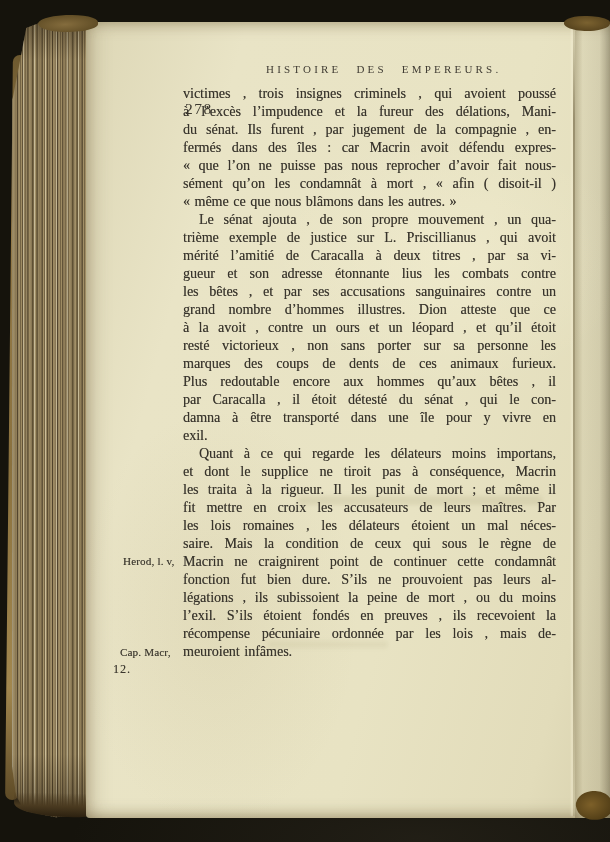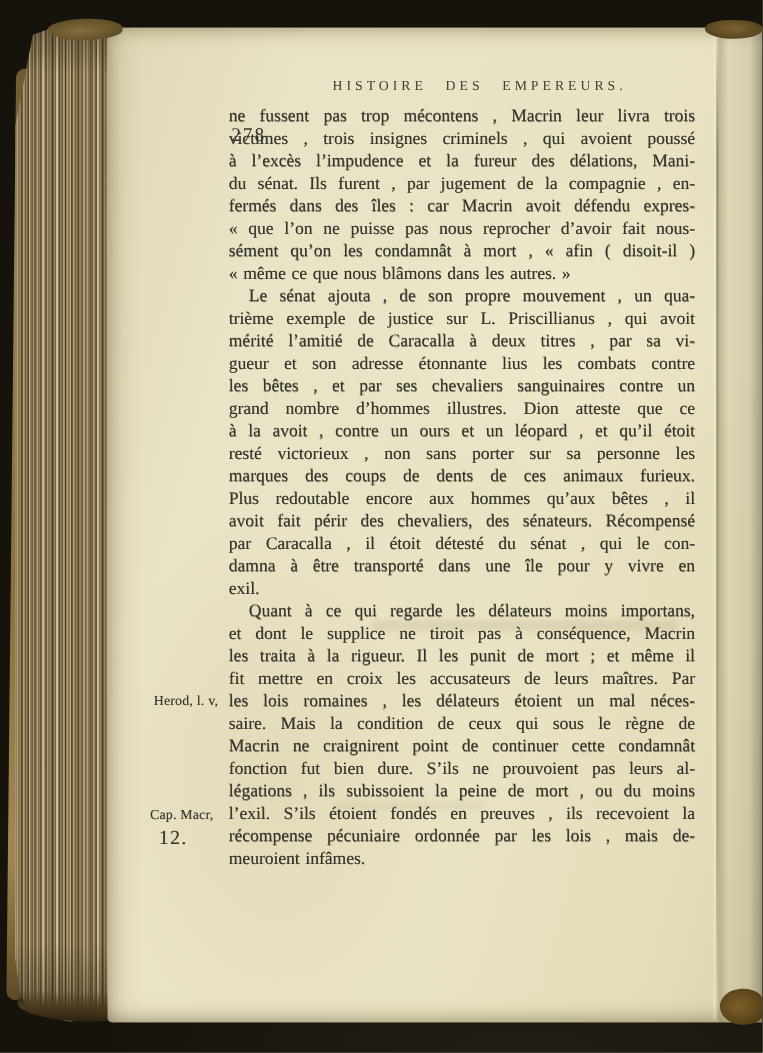--- a/index.html
+++ b/index.html
@@ -122,21 +122,21 @@
 
   .margin-note {
     position: absolute;
     font-size: 11px; letter-spacing: 0.2px;
     color: #3b372e;
     text-shadow: 0.2px 0.2px 0 rgba(59,55,46,0.5);
     white-space: nowrap;
   }
   .note-herod { left: 123px; top: 555px; }
   .note-cap   { left: 120px; top: 646px; }
-  .note-capnum{ left: 127px; top: 662px; font-style: normal; font-size: 16px; letter-spacing: 1px; }
+  .note-capnum{ left: 113px; top: 662px; font-style: normal; font-size: 12px; letter-spacing: 1px; }
 </style>
 </head>
 <body>
 
 <div class="photo">
 
   <div class="spine-edge"></div>
   <div class="page-edges"></div>
   <div class="edges-bottom-lip"></div>
 
@@ -149,39 +149,37 @@
   <div class="corner-stain stain-bottom-right"></div>
   <div class="ghost-band ghost-1"></div>
   <div class="ghost-band ghost-2"></div>
 
   <div class="running-head print">
     <span class="page-number">278</span>
     <span class="running-title">HISTOIRE DES EMPEREURS.</span>
   </div>
 
   <div class="text-block">
-      <div class="line">ne fussent pas trop mécontens , Macrin leur livra trois</div>
       <div class="line">victimes , trois insignes criminels , qui avoient poussé</div>
       <div class="line">à l’excès l’impudence et la fureur des délations, Mani-</div>
       <div class="line">du sénat. Ils furent , par jugement de la compagnie , en-</div>
       <div class="line">fermés dans des îles : car Macrin avoit défendu expres-</div>
       <div class="line">« que l’on ne puisse pas nous reprocher d’avoir fait nous-</div>
       <div class="line">sément qu’on les condamnât à mort , « afin ( disoit-il )</div>
       <div class="line para-end">« même ce que nous blâmons dans les autres. »</div>
       <div class="line indent">Le sénat ajouta , de son propre mouvement , un qua-</div>
       <div class="line">trième exemple de justice sur L. Priscillianus , qui avoit</div>
       <div class="line">mérité l’amitié de Caracalla à deux titres , par sa vi-</div>
       <div class="line">gueur et son adresse étonnante lius les combats contre</div>
-      <div class="line">les bêtes , et par ses chevaliers sanguinaires contre un</div>
+      <div class="line">les bêtes , et par ses accusations sanguinaires contre un</div>
       <div class="line">grand nombre d’hommes illustres. Dion atteste que ce</div>
       <div class="line">à la avoit , contre un ours et un léopard , et qu’il étoit</div>
       <div class="line">resté victorieux , non sans porter sur sa personne les</div>
       <div class="line">marques des coups de dents de ces animaux furieux.</div>
       <div class="line">Plus redoutable encore aux hommes qu’aux bêtes , il</div>
-      <div class="line">avoit fait périr des chevaliers, des sénateurs. Récompensé</div>
       <div class="line">par Caracalla , il étoit détesté du sénat , qui le con-</div>
       <div class="line">damna à être transporté dans une île pour y vivre en</div>
       <div class="line para-end">exil.</div>
       <div class="line indent">Quant à ce qui regarde les délateurs moins importans,</div>
       <div class="line">et dont le supplice ne tiroit pas à conséquence, Macrin</div>
       <div class="line">les traita à la rigueur. Il les punit de mort ; et même il</div>
       <div class="line">fit mettre en croix les accusateurs de leurs maîtres. Par</div>
       <div class="line">les lois romaines , les délateurs étoient un mal néces-</div>
       <div class="line">saire. Mais la condition de ceux qui sous le règne de</div>
       <div class="line">Macrin ne craignirent point de continuer cette condamnât</div>

